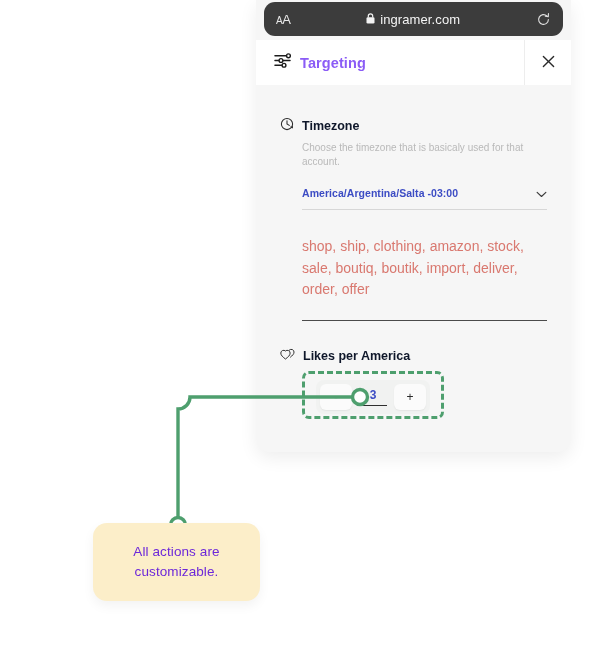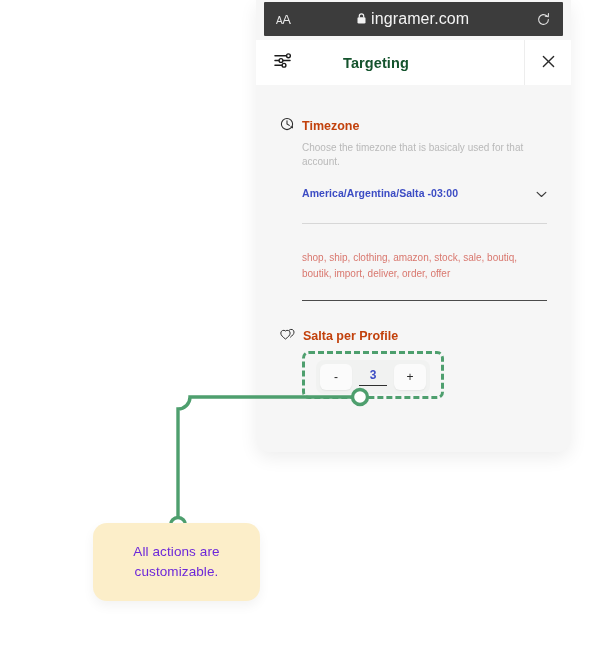--- a/index.html
+++ b/index.html
@@ -30,21 +30,21 @@
   }
 
   
   #browser-bar {
     position: absolute;
     left: 8px;
     top: 2px;
     width: 299px;
     height: 34px;
     background: #3c3c3c;
-    border-radius: 1px;
+    border-radius: 11px;
     display: flex;
     align-items: center;
     padding: 0 12px;
     box-sizing: border-box;
     color: #f2f2f2;
   }
   #aa-btn {
     font-size: 13px;
     letter-spacing: -0.5px;
     color: #e9e9e9;
@@ -54,21 +54,21 @@
   #aa-btn .small-a { font-size: 10px; }
   #url-wrap {
     flex: 1;
     display: flex;
     align-items: center;
     justify-content: center;
     gap: 5px;
   }
   #lock-icon { display: block; }
   #url-text {
-    font-size: 16px;
+    font-size: 13px;
     color: #f4f4f4;
     letter-spacing: 0.1px;
   }
   #reload-btn { display: flex; align-items: center; }
 
   
   #modal-header {
     position: absolute;
     left: 0;
     top: 40px;
@@ -83,23 +83,22 @@
     display: flex;
     align-items: center;
     gap: 9px;
     padding-left: 18px;
     height: 100%;
     box-sizing: border-box;
   }
   #modal-title {
     font-size: 14.5px;
     font-weight: bold;
-    color: #14532d;
+    color: #8b5cf6;
     letter-spacing: 0.1px;
-    margin-left: 43px;
   }
   #close-btn {
     width: 46px;
     height: 100%;
     border-left: 1px solid #ededed;
     display: flex;
     align-items: center;
     justify-content: center;
   }
 
@@ -115,21 +114,21 @@
   }
   .section { margin-bottom: 26px; }
   .section-head {
     display: flex;
     align-items: center;
     gap: 8px;
   }
   .section-title {
     font-size: 12.5px;
     font-weight: bold;
-    color: #c2410c;
+    color: #0f172a;
   }
   .section-desc {
     margin-top: 6px;
     margin-left: 22px;
     font-size: 10px;
     color: #b9b9b9;
     line-height: 1.35;
     display: flex;
     align-items: center;
     gap: 6px;
@@ -140,37 +139,37 @@
     font-weight: bold;
     color: #9a9a9a;
     line-height: 1.3;
   }
 
   
   #timezone-field {
     margin-top: 16px;
     margin-left: 22px;
     border-bottom: 1px solid #d7d7d7;
-    padding-bottom: 21px;
+    padding-bottom: 7px;
     display: flex;
     align-items: center;
   }
   #timezone-value {
     flex: 1;
     font-size: 10.5px;
     font-weight: bold;
     color: #3c4cc4;
     letter-spacing: 0.05px;
   }
 
   
   #blacklist-tags {
     margin-top: 13px;
     margin-left: 22px;
-    font-size: 10px;
+    font-size: 14px;
     color: #d9786f;
     line-height: 1.55;
     border-bottom: 1px solid #4b4b4b;
     padding-bottom: 19px;
   }
 
   
   #stepper-zone {
     margin-top: 8px;
     margin-left: 22px;
@@ -336,21 +335,21 @@
     </div>
 
     <div class="section">
       <div class="section-head">
         <span>
           <svg width="15" height="14" viewBox="0 0 17 15">
             <path d="M6.2 13.2 C3.4 11 0.9 9.2 0.9 6.4 A3.2 3.2 0 0 1 6.2 4.1 A3.2 3.2 0 0 1 11.5 6.4 C11.5 9.2 9 11 6.2 13.2 Z" fill="none" stroke="#2a2a2a" stroke-width="1.1"></path>
             <path d="M10.6 3.0 A3.2 3.2 0 0 1 15.9 5.3 C15.9 7.6 14.1 9.2 11.9 11" fill="none" stroke="#2a2a2a" stroke-width="1.1" stroke-linecap="round"></path>
           </svg>
         </span>
-        <span class="section-title">Salta per Profile</span>
+        <span class="section-title">Likes per America</span>
       </div>
       <div id="stepper-zone">
         <div id="stepper">
           <div class="step-btn">-</div>
           <div id="step-value">3</div>
           <div class="step-btn">+</div>
         </div>
         <div id="stepper-highlight"></div>
       </div>
     </div>

